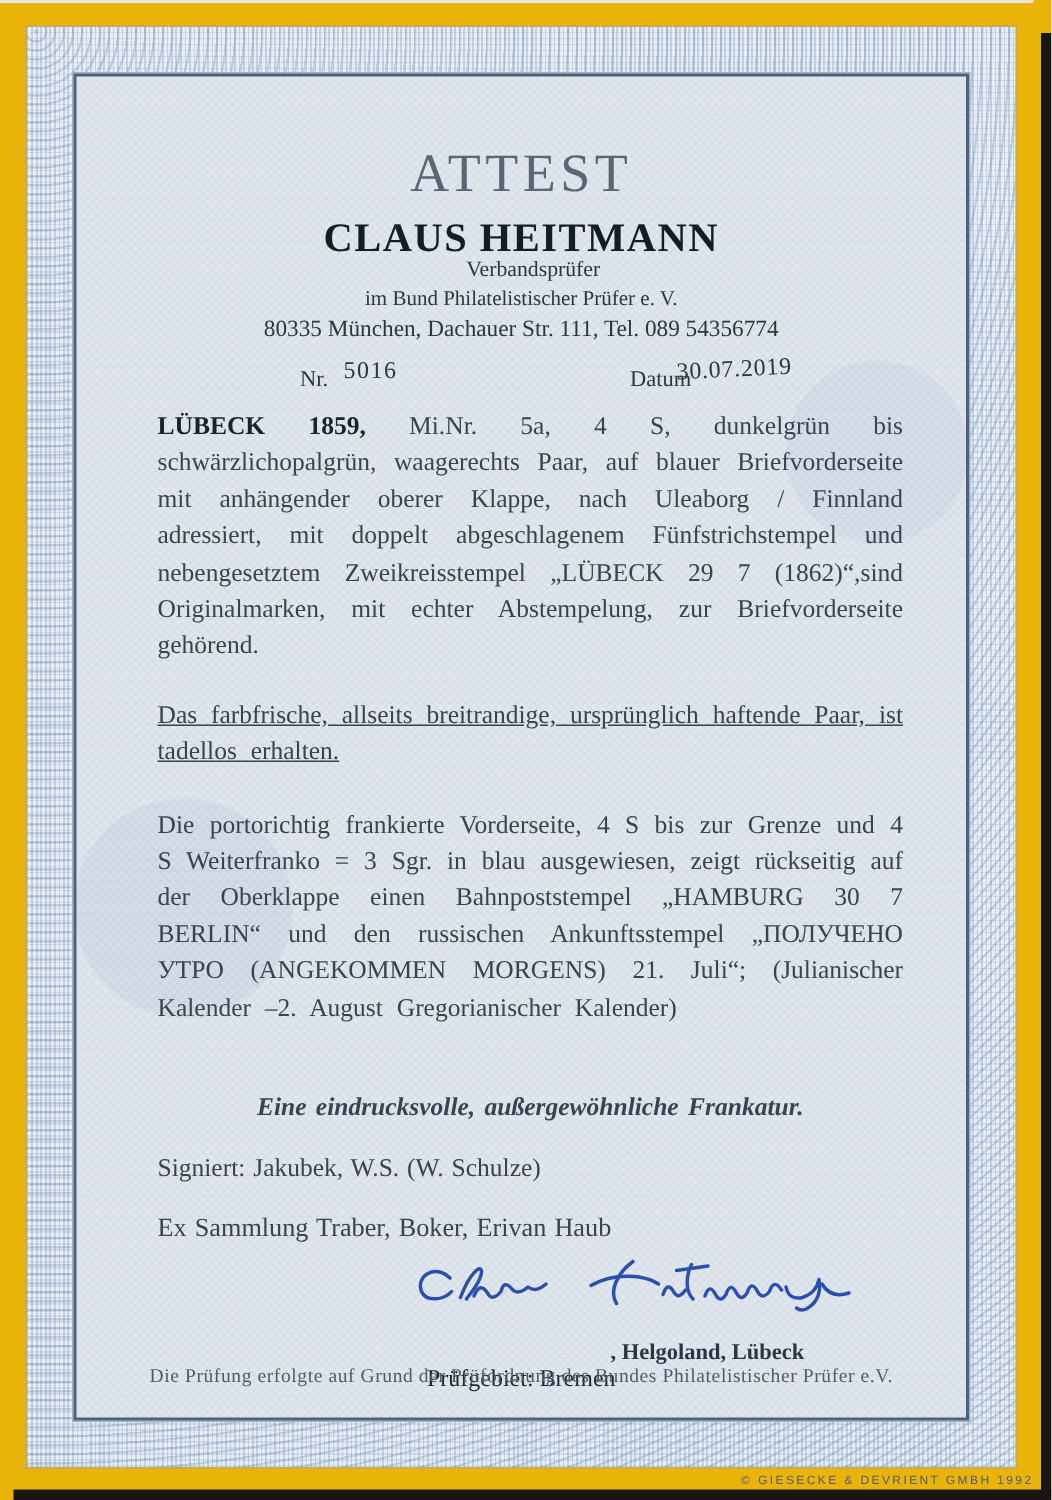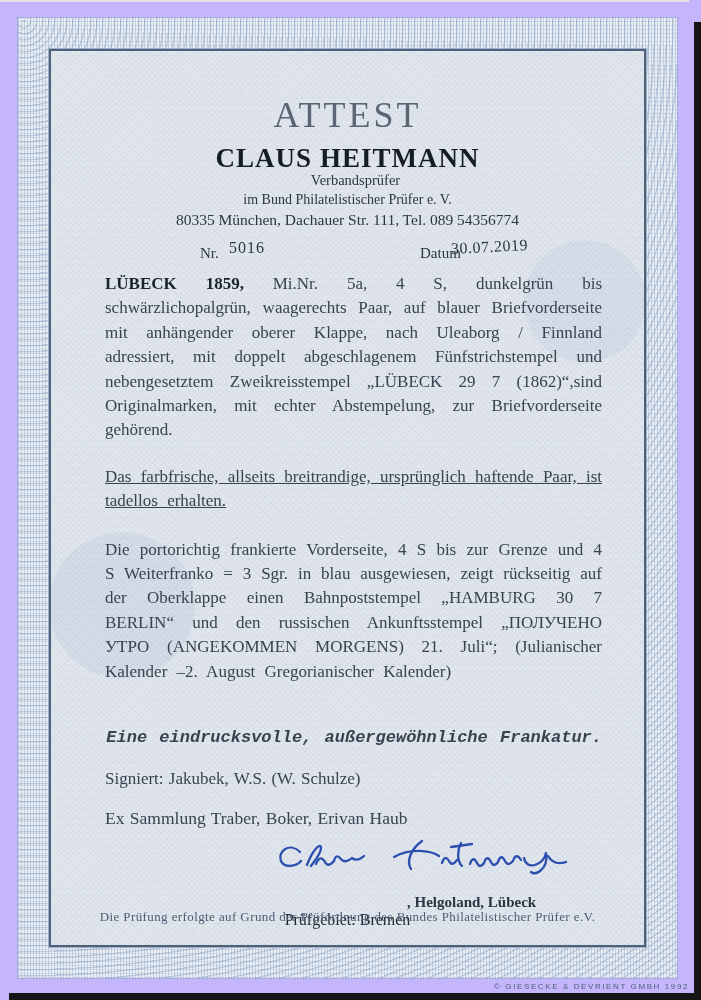--- a/index.html
+++ b/index.html
@@ -1,17 +1,17 @@
 <!DOCTYPE html>
 <html><head>
 <meta charset="utf-8">
 <style>
   html,body{margin:0;padding:0;background:#ffffff;}
   body{width:701px;height:1000px;font-family:"Liberation Serif",serif;}
-  .photo{position:relative;width:701px;height:1000px;background:#c4b5fd;overflow:hidden;}
+  .photo{position:relative;width:701px;height:1000px;background:#eab308;overflow:hidden;}
   .edge-right{position:absolute;top:22px;right:0;width:7px;bottom:0;background:#161616;}
   .edge-bottom{position:absolute;left:9px;right:0;bottom:0;height:7px;background:#161616;}
   .edge-top{position:absolute;top:0;left:0;right:12px;height:2px;background:#e4e4e0;}
 
   
   .band{
     position:absolute;left:18px;top:18px;width:659px;height:960px;
     background-color:#e9eef5;
     background-image:
       repeating-linear-gradient(90deg, rgba(110,140,180,.30) 0 1px, rgba(255,255,255,0) 1px 3px),
@@ -44,21 +44,21 @@
   .nr-row{position:relative;height:26px;margin-top:8px;font-size:15px;color:#2c3542;}
   .nr-label{position:absolute;left:149px;top:7px;}
   .nr-value{position:absolute;left:178px;top:1px;font-size:16px;letter-spacing:1px;}
   .datum-label{position:absolute;left:369px;top:7px;}
   .datum-value{position:absolute;left:400px;top:0;font-size:16px;letter-spacing:.5px;transform:rotate(-3deg);}
 
   .bodytext{margin:8px 0 0 54px;width:497px;font-size:17px;line-height:24.4px;text-align:justify;}
   .bodytext p{margin:0;word-spacing:5px;}
   .p2{margin-top:22px !important;text-decoration:underline;}
   .p3{margin-top:24px !important;}
-  .p4{margin-top:42px !important;font-style:italic;font-weight:bold;word-spacing:2px !important;text-align:right;font-family:Liberation Mono, monospace;}
+  .p4{margin-top:42px !important;font-style:italic;font-weight:bold;word-spacing:2px !important;text-align:center;}
   .p5{margin-top:16px !important;word-spacing:1px !important;text-align:left !important;}
   .p6{margin-top:15px !important;word-spacing:1px !important;text-align:left !important;font-size:17.5px;}
   .lead-bold{font-weight:bold;color:#1b222c;}
 
   .sig-block{position:relative;height:96px;margin-top:2px;}
   .sig-svg{position:absolute;left:219px;top:2px;}
   .sig-suffix{position:absolute;left:356px;top:62px;font-size:15px;color:#2c3542;font-weight:bold;}
   .sig-area-label{position:absolute;left:0;right:0;top:79px;text-align:center;font-size:16px;color:#1f2630;}
 
   .footnote{position:absolute;left:0;right:0;bottom:20px;text-align:center;font-size:13px;letter-spacing:.4px;color:#4c5c70;}

